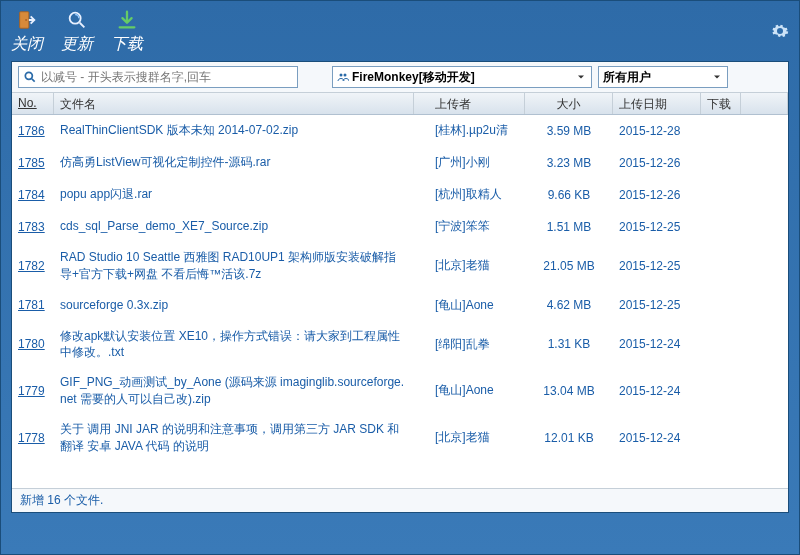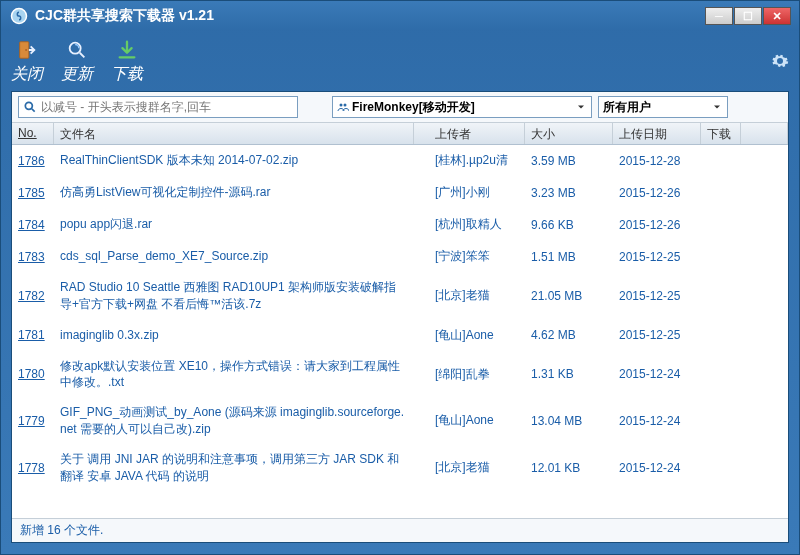--- a/index.html
+++ b/index.html
@@ -38,52 +38,37 @@
 .grid { flex: 1; overflow: hidden; display: flex; flex-direction: column; }
 .grid-header { display: flex; background: linear-gradient(to bottom, #f0f4f8, #d8e2ec); border-bottom: 1px solid #b0c0d0; height: 22px; font-size: 12px; color: #333; }
 .grid-header .col { border-right: 1px solid #c5cfd8; padding: 3px 6px; overflow: hidden; white-space: nowrap; }
 .grid-body { flex: 1; overflow-y: scroll; }
 .row { display: flex; font-size: 12px; color: #1a5da8; min-height: 32px; align-items: center; border-bottom: 1px dotted transparent; }
 .row .cell { padding: 6px 6px; overflow: hidden; }
 .row .cell.name { line-height: 1.4; word-break: break-all; }
 .col-no { width: 42px; text-decoration: underline; }
 .col-name { width: 360px; }
 .col-uploader { width: 96px; margin-left: 15px; }
-.col-size { width: 88px; }
+.col-size { width: 88px; text-align: center; }
 .col-date { width: 88px; }
 .col-dl { width: 40px; }
 .col-end { flex: 1; }
 
 .status { height: 24px; border-top: 1px solid #c5cfd8; padding: 3px 8px; font-size: 12px; color: #1a5da8; background: #f5f8fb; }
 
 
 .grid-body::-webkit-scrollbar { width: 16px; }
 .grid-body::-webkit-scrollbar-track { background: #e8eef4; border-left: 1px solid #c5cfd8; }
 .grid-body::-webkit-scrollbar-thumb { background: #c0d0e0; border: 1px solid #9ab; }
 </style>
 </head>
 <body>
 
 <div class="window">
 
-  <div class="titlebar">
-    <span class="app-icon">
-      <svg viewBox="0 0 24 24" fill="none">
-          <circle cx="12" cy="12" r="10" stroke="#fff" stroke-width="2" fill="#a8d4f0"></circle>
-          <path d="M12 7c-3 0-3 5 0 5s3 5 0 5" stroke="#2a6aa8" stroke-width="2" fill="none"></path>
-        </svg>
-    </span>
-    <span>CJC群共享搜索下载器 v1.21</span>
-    <span class="titlebar-spacer"></span>
-    <div class="win-controls">
-      <div class="win-btn">─</div>
-      <div class="win-btn">☐</div>
-      <div class="win-btn close">✕</div>
-    </div>
-  </div>
 
   <div class="toolbar">
     <div class="tool-btn">
       <span class="tool-icon">
         <svg viewBox="0 0 24 24">
             <rect x="4" y="3" width="10" height="18" rx="1" fill="#d88a3a" stroke="#a86020"></rect>
             <circle cx="11" cy="12" r="1" fill="#a86020"></circle>
             <path d="M16 8l4 4-4 4M20 12h-6" stroke="#e8f0ff" stroke-width="2" fill="none"></path>
           </svg>
       </span>
@@ -199,21 +184,21 @@
           <div class="row">
             <div class="cell col-no">1782</div>
             <div class="cell col-name name">RAD Studio 10 Seattle 西雅图 RAD10UP1 架构师版安装破解指导+官方下载+网盘 不看后悔™活该.7z</div>
             <div class="cell col-uploader">[北京]老猫</div>
             <div class="cell col-size">21.05 MB</div>
             <div class="cell col-date">2015-12-25</div>
             <div class="cell col-dl"></div>
           </div>
           <div class="row">
             <div class="cell col-no">1781</div>
-            <div class="cell col-name name">imaginglib 0.3x.zip</div>
+            <div class="cell col-name name">sourceforge 0.3x.zip</div>
             <div class="cell col-uploader">[龟山]Aone</div>
             <div class="cell col-size">4.62 MB</div>
             <div class="cell col-date">2015-12-25</div>
             <div class="cell col-dl"></div>
           </div>
           <div class="row">
             <div class="cell col-no">1780</div>
             <div class="cell col-name name">修改apk默认安装位置 XE10，操作方式错误：请大家到工程属性中修改。.txt</div>
             <div class="cell col-uploader">[绵阳]乱拳</div>
             <div class="cell col-size">1.31 KB</div>

